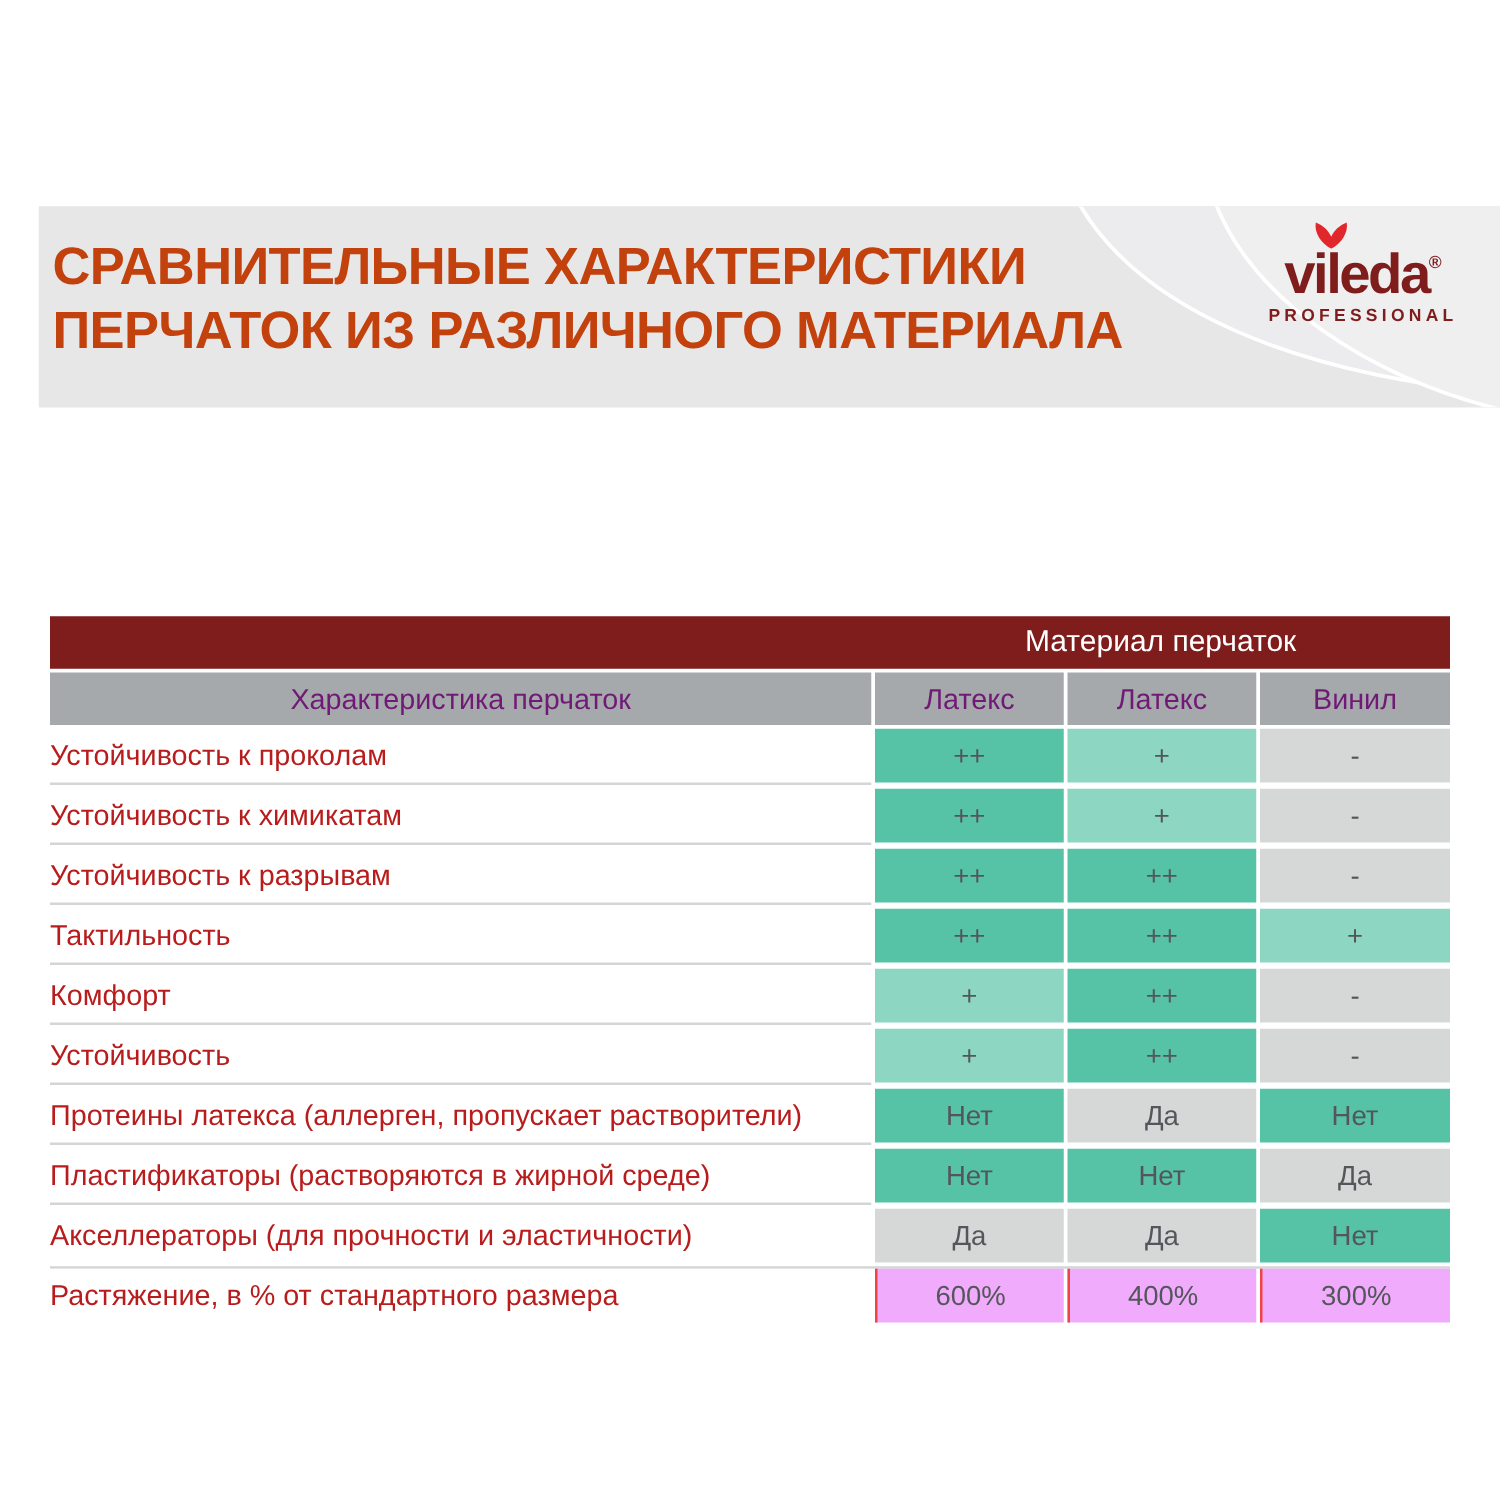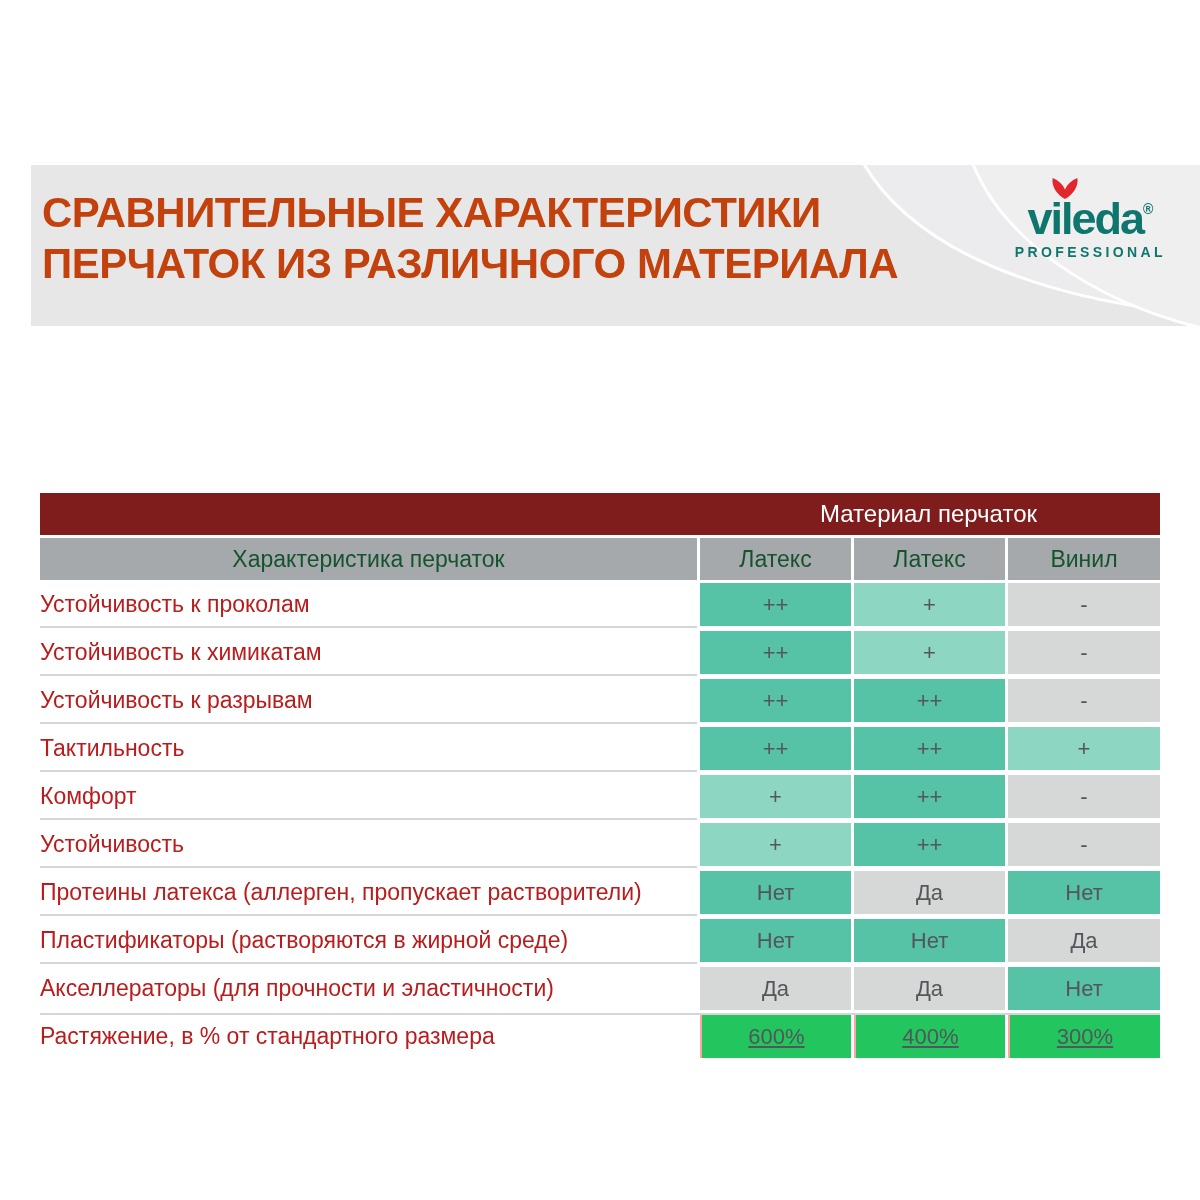--- a/index.html
+++ b/index.html
@@ -13,21 +13,21 @@
     position:absolute;top:165px;left:31px;width:1169px;height:161px;
     background:#e7e7e8;overflow:hidden;
   }
   .swoosh{position:absolute;top:0;left:0;}
   .title{
     position:absolute;left:11px;top:22px;
     font-size:42px;line-height:51px;font-weight:700;letter-spacing:-0.5px;
     color:#c2410c;white-space:nowrap;z-index:2;
   }
   .logo{
-    position:absolute;top:12px;right:34px;z-index:3;color:#0f766e;text-align:center;
+    position:absolute;top:12px;right:34px;z-index:3;color:#7f1d1d;text-align:center;
   }
   .logo .tulip{display:block;margin:0 auto -3px 34px;}
   .logo .brand{
     font-size:45px;font-weight:700;letter-spacing:-2px;line-height:1;
   }
   .logo .brand sup{font-size:14px;font-weight:700;letter-spacing:0;vertical-align:20px;}
   .logo .sub{
     font-size:14px;font-weight:700;letter-spacing:3.4px;margin-top:3px;white-space:nowrap;
   }
   
@@ -38,39 +38,39 @@
   }
   .thead1{
     height:42px;background:#7f1d1d;margin-bottom:3px;
     display:flex;align-items:center;
   }
   .thead1 .group-label{
     width:463px;margin-left:657px;text-align:center;
     color:#ffffff;font-size:24px;
   }
   .hc{
-    height:42px;background:#a6a9ac;color:#14532d;font-size:23px;
+    height:42px;background:#a6a9ac;color:#701a75;font-size:23px;
     display:flex;align-items:center;justify-content:center;
   }
   .cell{height:43px;display:flex;align-items:center;}
   .label{
     background:#ffffff;color:#b91c1c;font-size:23px;
     border-bottom:2px solid #d3d5d6;justify-content:flex-start;
     white-space:nowrap;
   }
   .val{
     justify-content:center;font-size:22px;color:#53565a;background:#ffffff;
   }
   .teal-strong{background:#57c3a6;}
   .teal-light{background:#8dd6c1;}
   .gray{background:#d6d8d8;}
   .grid-row.no-divider .label{border-bottom:none;text-align:right;}
   .grid-row.final{border-top:2px solid #d3d5d6;margin-bottom:0;}
   .grid-row.final .label{border-bottom:none;}
-  .grid-row.final .val{border-left:2px solid #fca5a5;background:#22c55e;text-decoration:underline;}
+  .grid-row.final .val{border-left:2px solid #ef4444;background:#f0abfc;}
 </style>
 </head>
 <body>
 
 <div class="banner">
   <svg class="swoosh" width="1169" height="161" viewBox="0 0 1169 161">
     <path d="M 830,-6 C 880,85 1010,135 1175,150 L 1175,-6 Z" fill="#ececee" stroke="#ffffff" stroke-width="3"></path>
     <path d="M 940,-6 C 970,75 1065,138 1175,164 L 1175,-6 Z" fill="#efeff0" stroke="#ffffff" stroke-width="3"></path>
   </svg>
   <div class="title">

